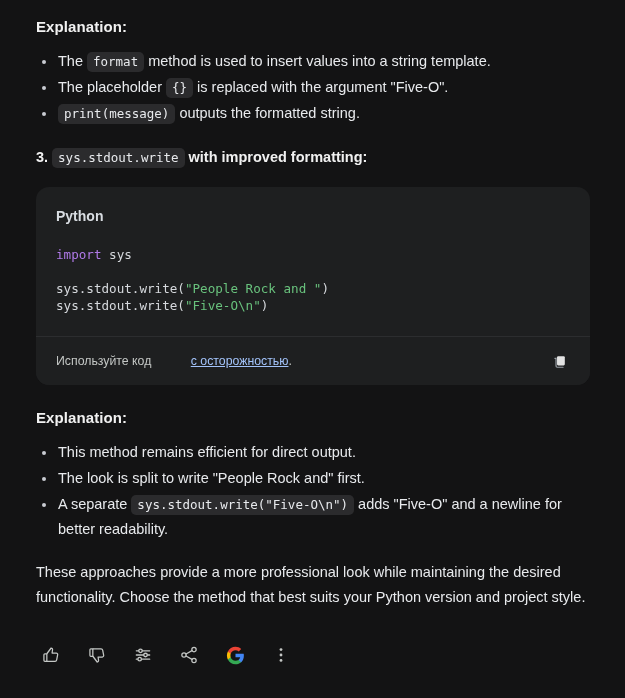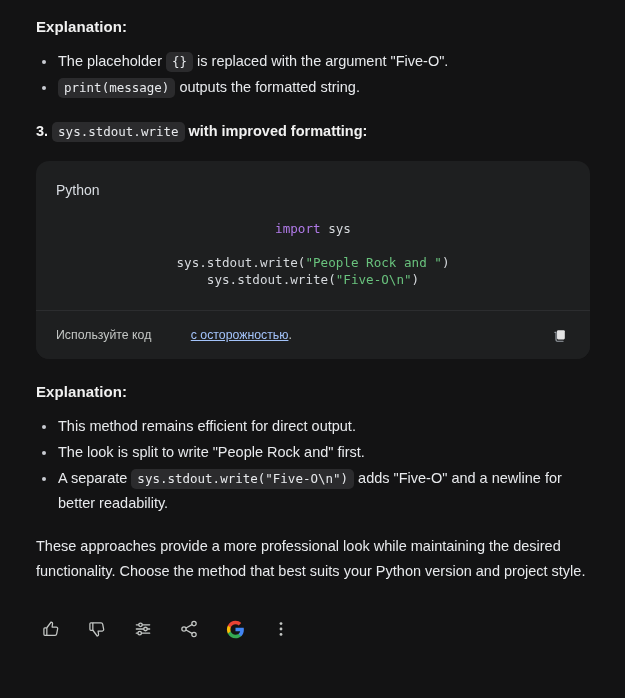--- a/index.html
+++ b/index.html
@@ -91,30 +91,30 @@
     width: 554px;
     background: #1e1f20;
     border-radius: 13px;
     overflow: hidden;
   }
   .code-header {
     padding: 19px 20px 6px 20px;
     font-size: 14px;
     color: #d9dde2;
     line-height: 20px;
+    font-weight: bold;
   }
   .code-body {
     padding: 14px 20px 22px 20px;
     font-family: "DejaVu Sans Mono", "Liberation Mono", monospace;
     font-size: 12.6px;
     line-height: 17px;
     white-space: pre;
     color: #d4d4d4;
     overflow: hidden;
-    text-align: center;
   }
   .tok-kw  { color: #b07ae8; }
   .tok-plain { color: #d6d9dd; }
   .tok-str { color: #69c27d; }
   .tok-punc { color: #d6d9dd; }
 
   .code-footer {
     height: 49px;
     background: #1e1f20;
     border-top: 1px solid #2c2d2f;
@@ -169,20 +169,23 @@
 <body>
 
 <div class="page">
   <div class="content">
 
     <div class="spacer-top"></div>
 
     <h3 class="section-heading">Explanation:</h3>
 
     <ul class="bullets">
+      <li>
+        <span>The </span><code class="chip">format</code><span> method is used to insert values into a string template.</span>
+      </li>
       <li>
         <span>The placeholder </span><code class="chip">{}</code><span> is replaced with the argument "Five-O".</span>
       </li>
       <li>
         <span></span><code class="chip">print(message)</code><span> outputs the formatted string.</span>
       </li>
     </ul>
 
     <div class="ordered-line">
       <span class="num">3.</span><code class="chip">sys.stdout.write</code><span class="tail"> with improved formatting:</span>

